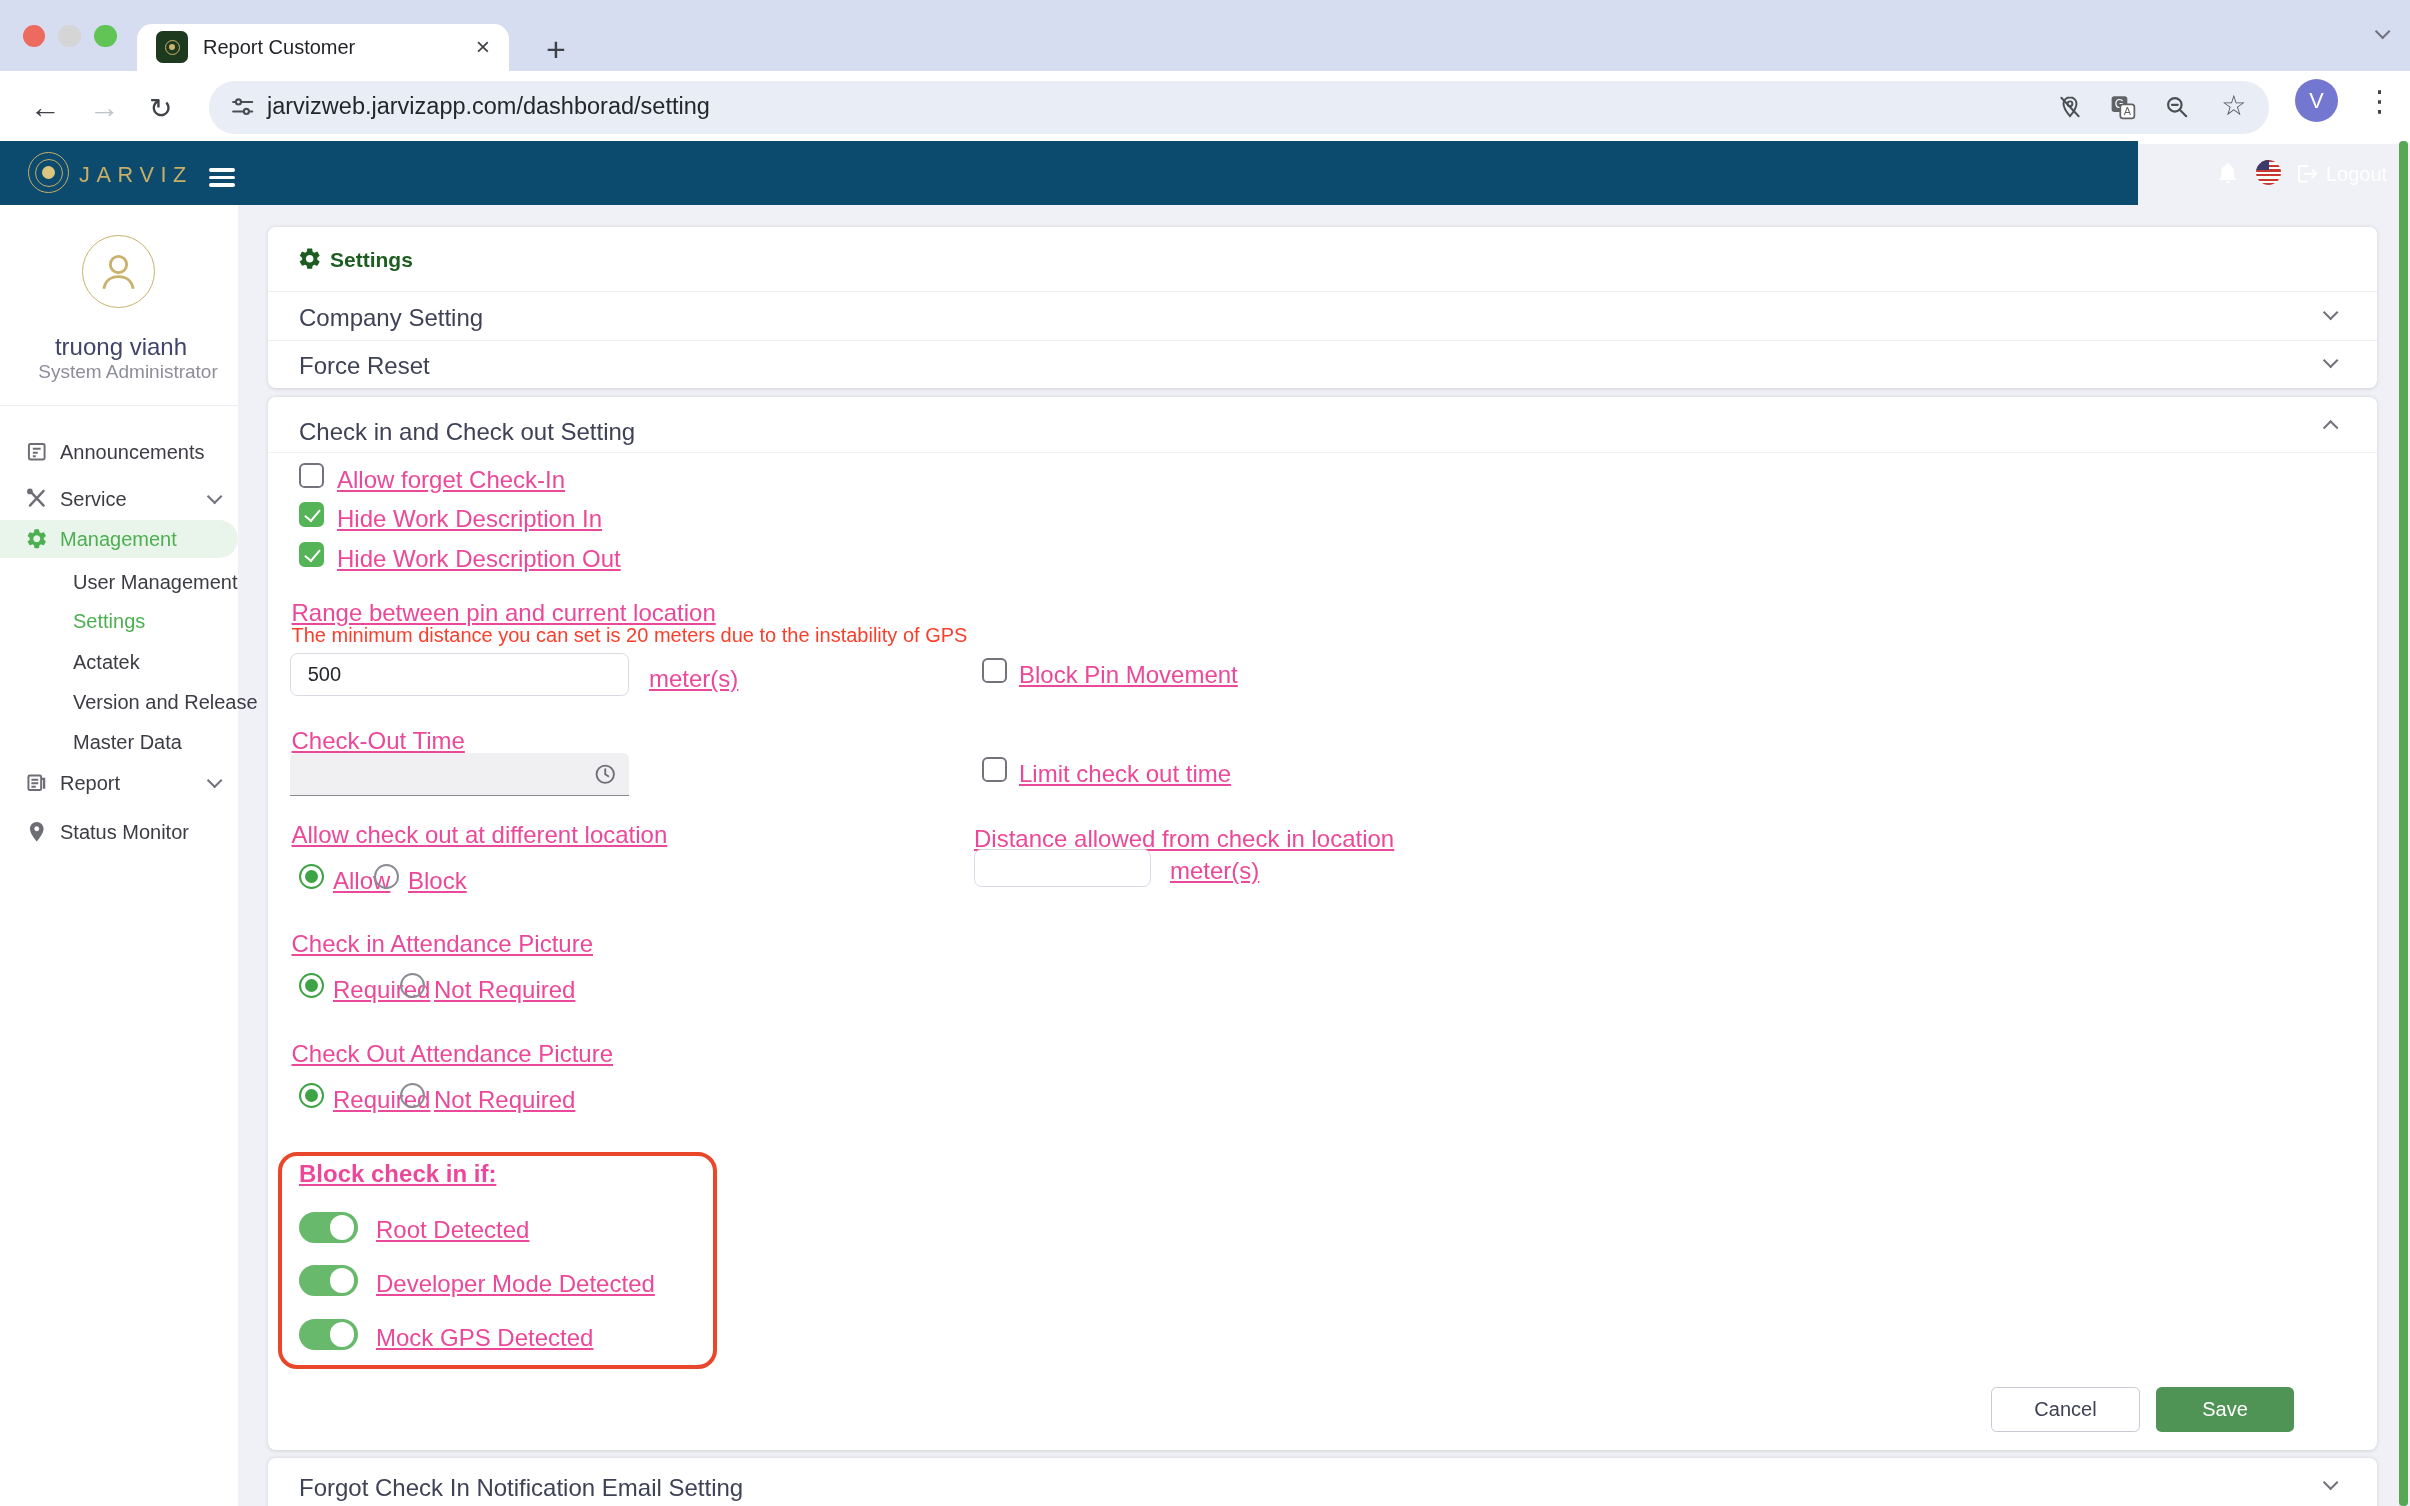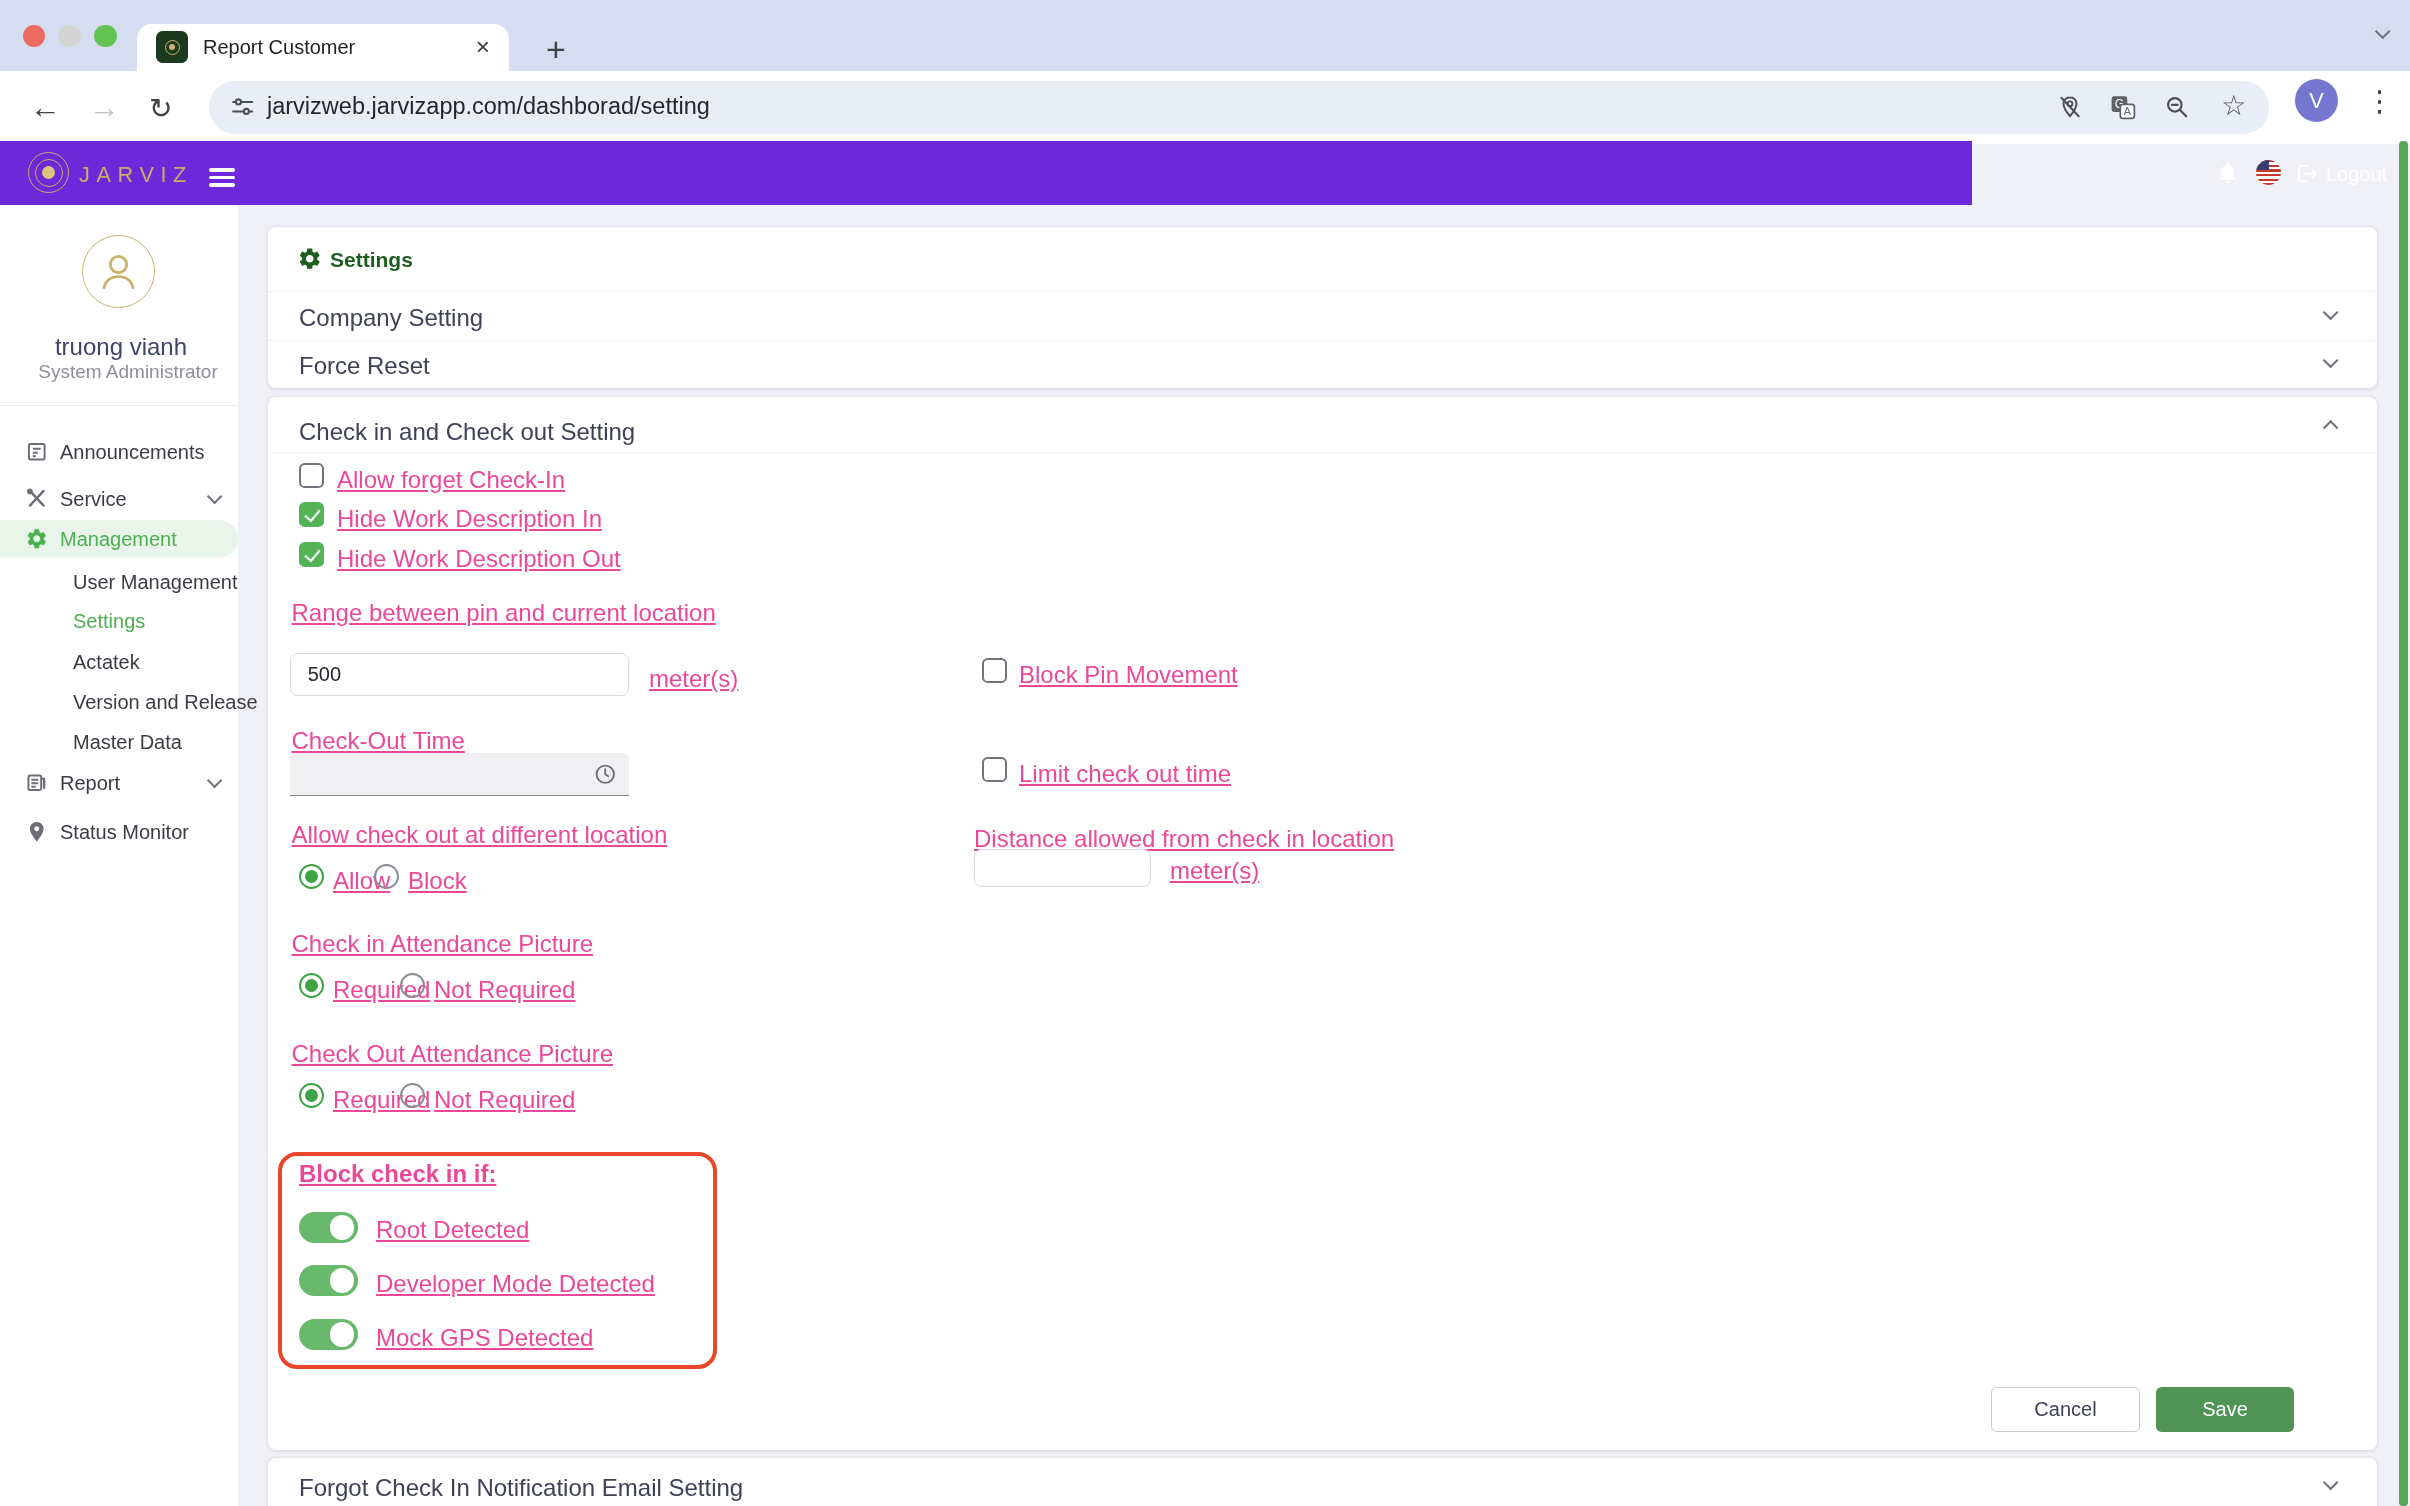--- a/index.html
+++ b/index.html
@@ -30,21 +30,21 @@
   .omnibox { position:absolute; left:209px; top:81px; width:2060px; height:53px;
              background:#e9edf6; border-radius:26px; }
   .url-text { position:absolute; left:58px; top:12.2px; font-size:23.5px; color:#24262b; }
   .omni-ic { position:absolute; top:13px; }
   .avatar-v { position:absolute; left:2295px; top:79px; width:43px; height:43px; border-radius:50%;
               background:#7377cf; color:#fff; font-size:21.7px; display:flex; align-items:center;
               justify-content:center; }
   .kebab { position:absolute; left:2365px; top:84px; font-size:29px; color:#3f4348; }
 
   
-  .appbar { position:absolute; left:0; top:141px; width:1972px; height:64px; background:#6d28d9; }
+  .appbar { position:absolute; left:0; top:141px; width:2138px; height:64px; background:#0c4a6e; }
   .logo { position:absolute; left:28px; top:11.3px; width:41px; height:41px; border:1.9px solid #c9ae66;
           border-radius:50%; display:flex; align-items:center; justify-content:center; }
   .logo-inner { width:28px; height:28px; border:1.4px solid #c9ae66; border-radius:50%;
                 display:flex; align-items:center; justify-content:center; }
   .logo-dot { width:13px; height:13px; background:#dcc67e; border-radius:50%; }
   .brand { position:absolute; left:79px; top:21px; font-size:21.7px; letter-spacing:6.6px;
            color:#c9ae66; font-weight:500; }
   .burger { position:absolute; left:209px; top:168px; width:26px; }
   .burger i { display:block; height:3.8px; background:#fff; border-radius:1.9px; margin-bottom:3.8px; }
   .logout-lbl { position:absolute; left:2326px; top:163px; color:#fff; font-size:20px; }
@@ -305,20 +305,21 @@
     <span class="cb" style="left:31px;top:66px"></span>
     <span class="lbl" style="left:69px;top:69px">Allow forget Check-In</span>
 
     <span class="cb on" style="left:31px;top:105px"></span>
     <span class="lbl" style="left:69px;top:108px">Hide Work Description In</span>
 
     <span class="cb on" style="left:31px;top:145px"></span>
     <span class="lbl" style="left:69px;top:148px">Hide Work Description Out</span>
 
     <span class="lbl" style="left:23.5px;top:202px">Range between pin and current location</span>
+    <span class="warning" style="left:23.5px;top:227px">The minimum distance you can set is 20 meters due to the instability of GPS</span>
     <input class="txt-input" style="left: 21.7px; top: 256px; width: 339px;" value="500">
     <span class="lbl" style="left:381px;top:268px">meter(s)</span>
     <span class="cb" style="left:714px;top:261px"></span>
     <span class="lbl" style="left:751px;top:264px">Block Pin Movement</span>
 
     <span class="lbl" style="left:23.5px;top:330px">Check-Out Time</span>
     <div class="time-input">
       <span class="abs" style="right:11.3px;top:9.4px">
         <svg width="24.5" height="24.5" viewBox="0 0 24 24" fill="none" stroke="#6d6d76" stroke-width="1.8" stroke-linecap="round">
           <circle cx="12" cy="12" r="8.5"></circle>

